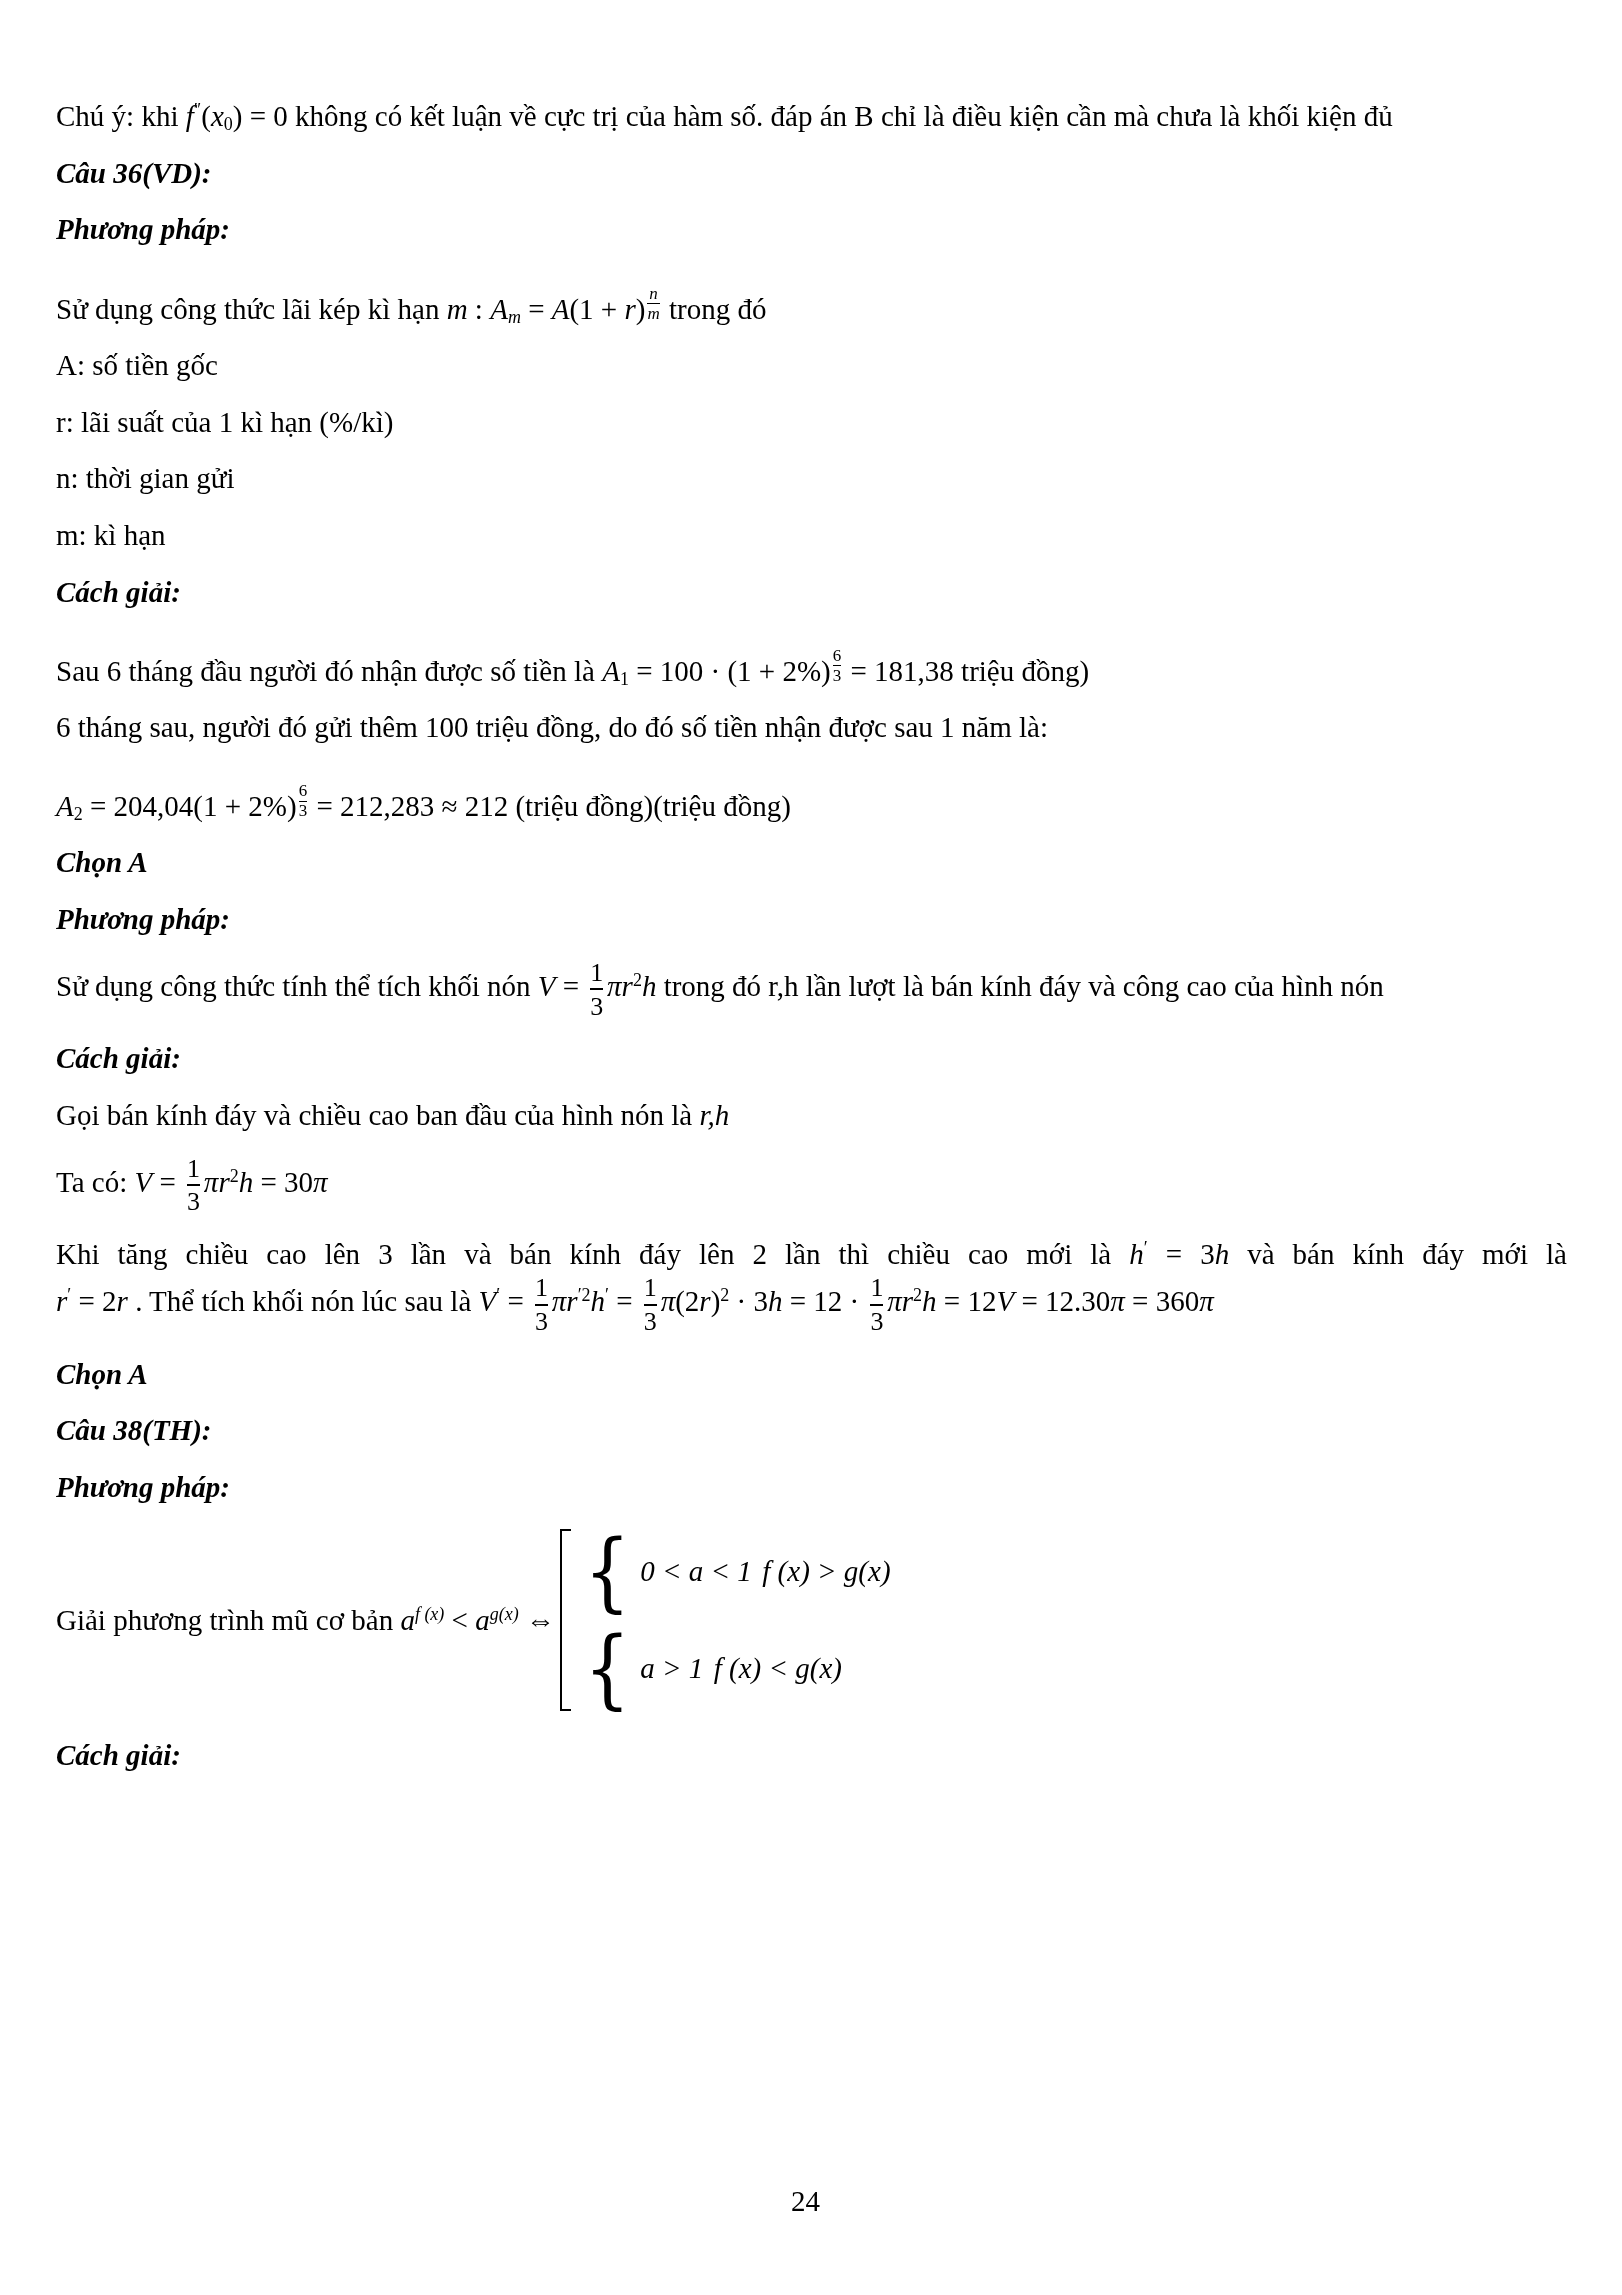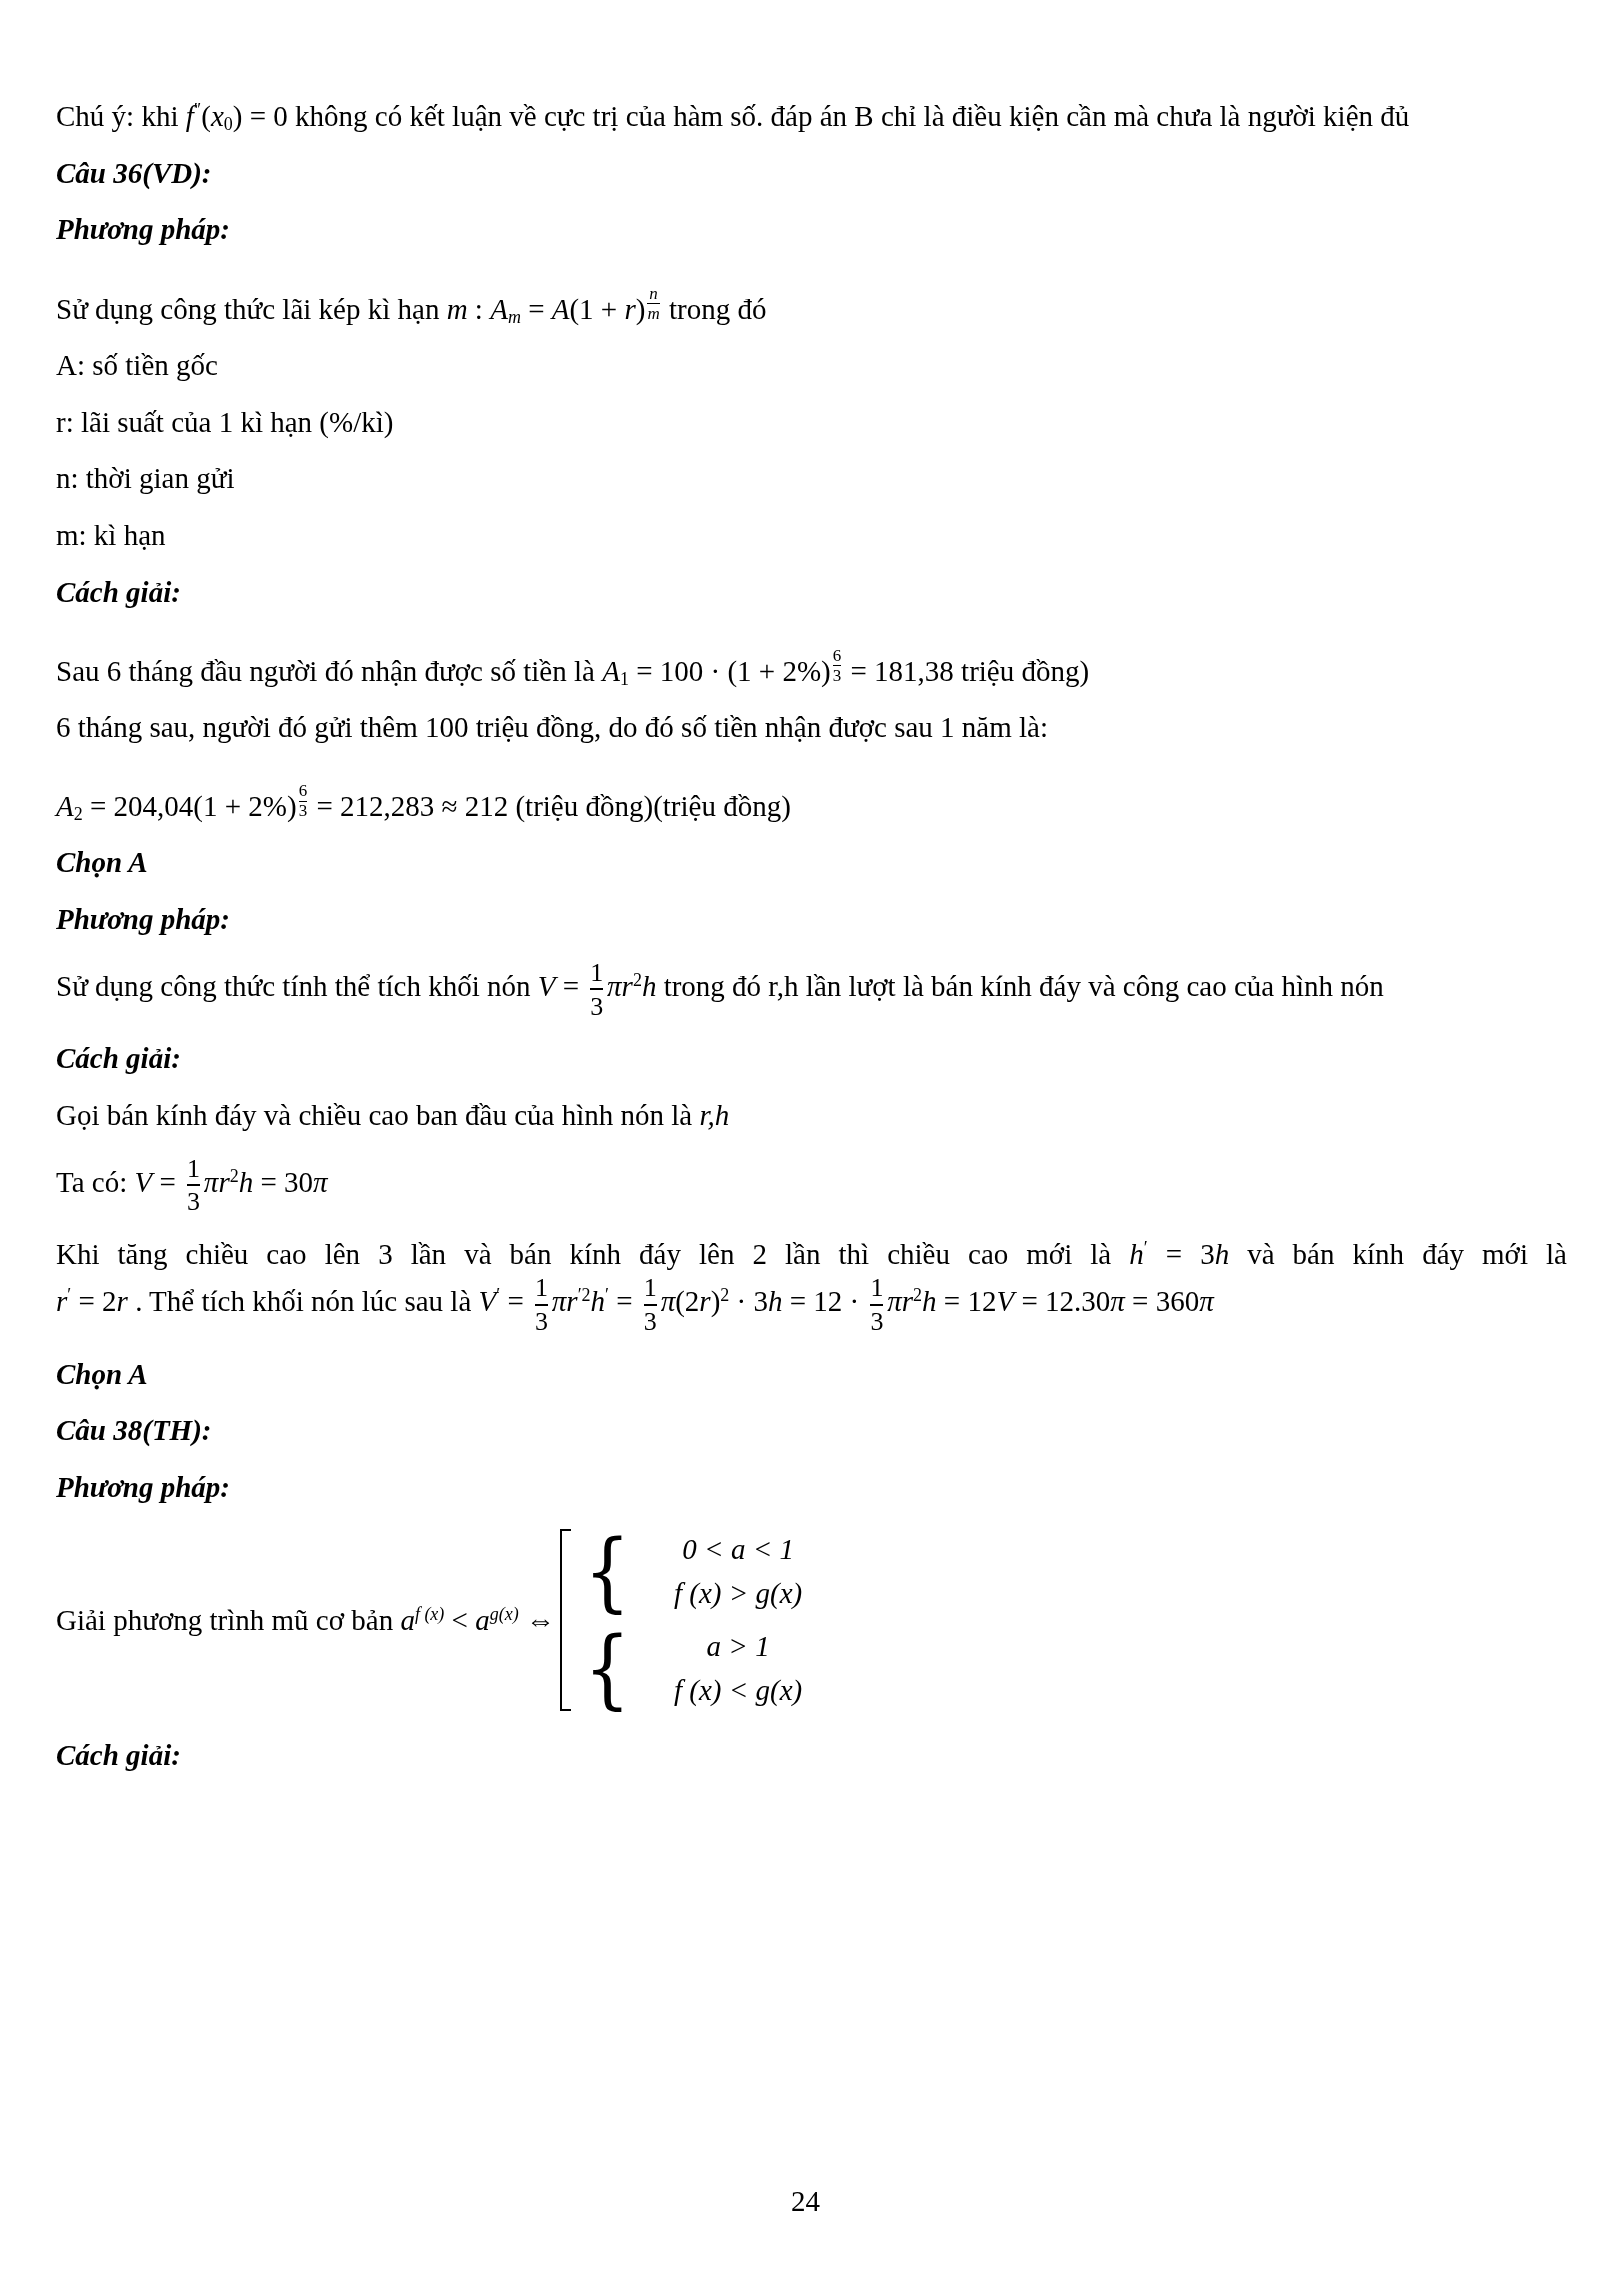--- a/index.html
+++ b/index.html
@@ -39,29 +39,29 @@
   .sqbr {
     width: 11px; border: 2px solid #000; border-right: none;
     margin-right: 9.2px; flex: none;
   }
   .cases-inner { display: flex; flex-direction: column; gap: 19.6px; padding: 3.9px 0; }
   .sys { display: flex; align-items: center; }
   .brace {
     font-family: "DejaVu Serif", serif; font-size: 86px; line-height: 0.9;
     font-weight: normal; margin-right: 5.2px; transform: scaleX(0.85);
   }
-  .sys-lines { display: flex; flex-direction: column; align-items: center; gap: 10.5px; min-width: 196px; }
+  .sys-lines { display: flex; flex-direction: row; align-items: center; gap: 10.5px; min-width: 196px; }
   .pagenum { position: absolute; bottom: 77px; left: 0; right: 12px; text-align: center; }
 </style>
 </head>
 <body>
 
 <div class="content">
 
-  <p class="just"><span>Chú ý: khi </span><span class="mi">f</span><sup class="ms">″</sup><span>(</span><span class="mi">x</span><sub class="ms">0</sub><span>) = 0</span><span> không có kết luận về cực trị của hàm số. đáp án B chỉ là điều kiện cần mà chưa là người kiện đủ</span></p>
+  <p class="just"><span>Chú ý: khi </span><span class="mi">f</span><sup class="ms">″</sup><span>(</span><span class="mi">x</span><sub class="ms">0</sub><span>) = 0</span><span> không có kết luận về cực trị của hàm số. đáp án B chỉ là điều kiện cần mà chưa là khối kiện đủ</span></p>
 
   <p class="bold">Câu 36(VD):</p>
   <p class="bold">Phương pháp:</p>
 
   <p class="exp-para"><span>Sử dụng công thức lãi kép kì hạn </span><span class="mi">m</span><span> : </span><span class="mi">A</span><sub class="ms mi">m</sub><span> = </span><span class="mi">A</span><span>(1 + </span><span class="mi">r</span><span>)</span><span class="supfrac">
         <span class="mi">n</span>
         <span class="bar"></span>
         <span class="mi">m</span>
       </span><span> trong đó</span></p>
 

